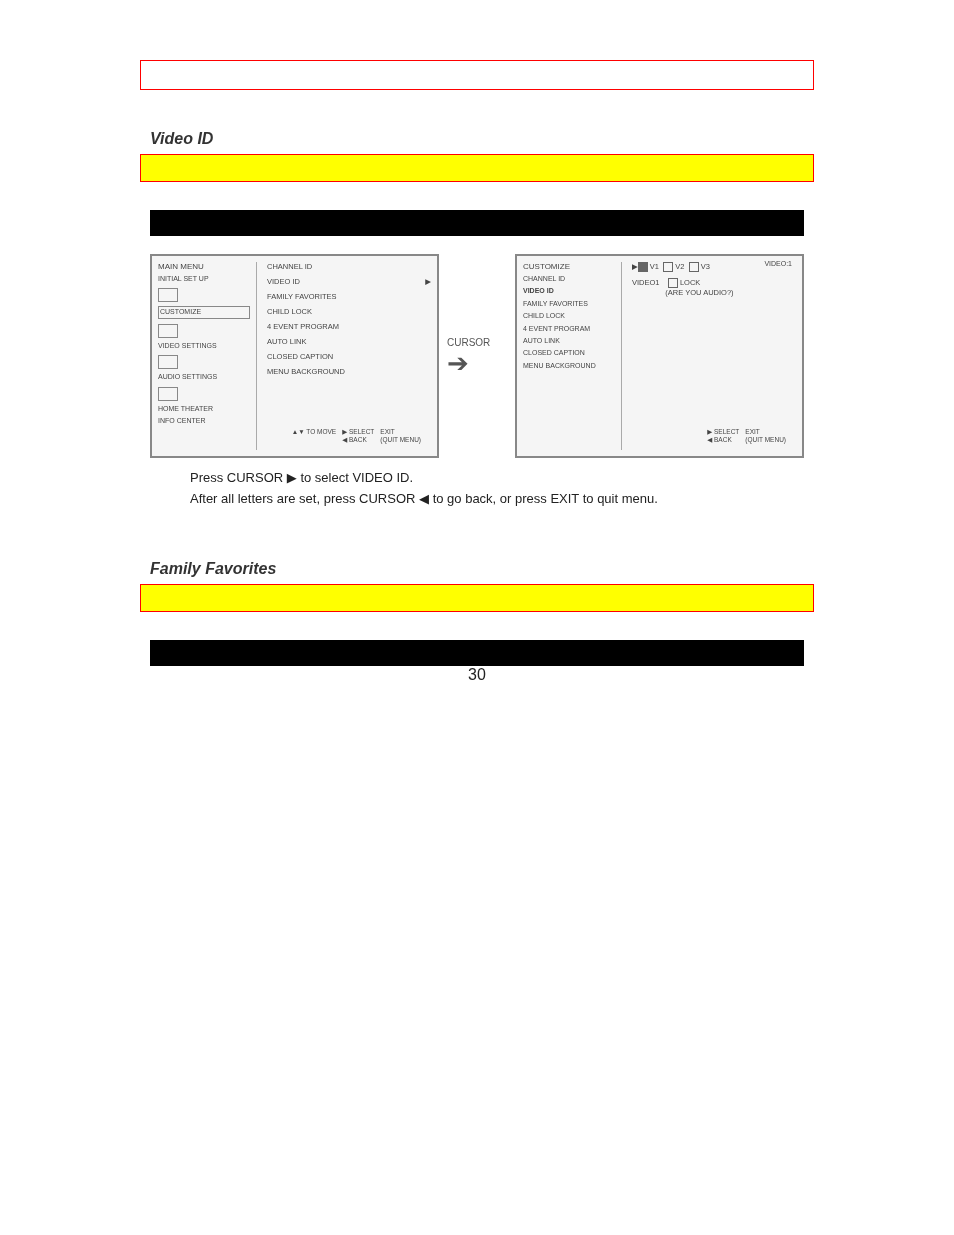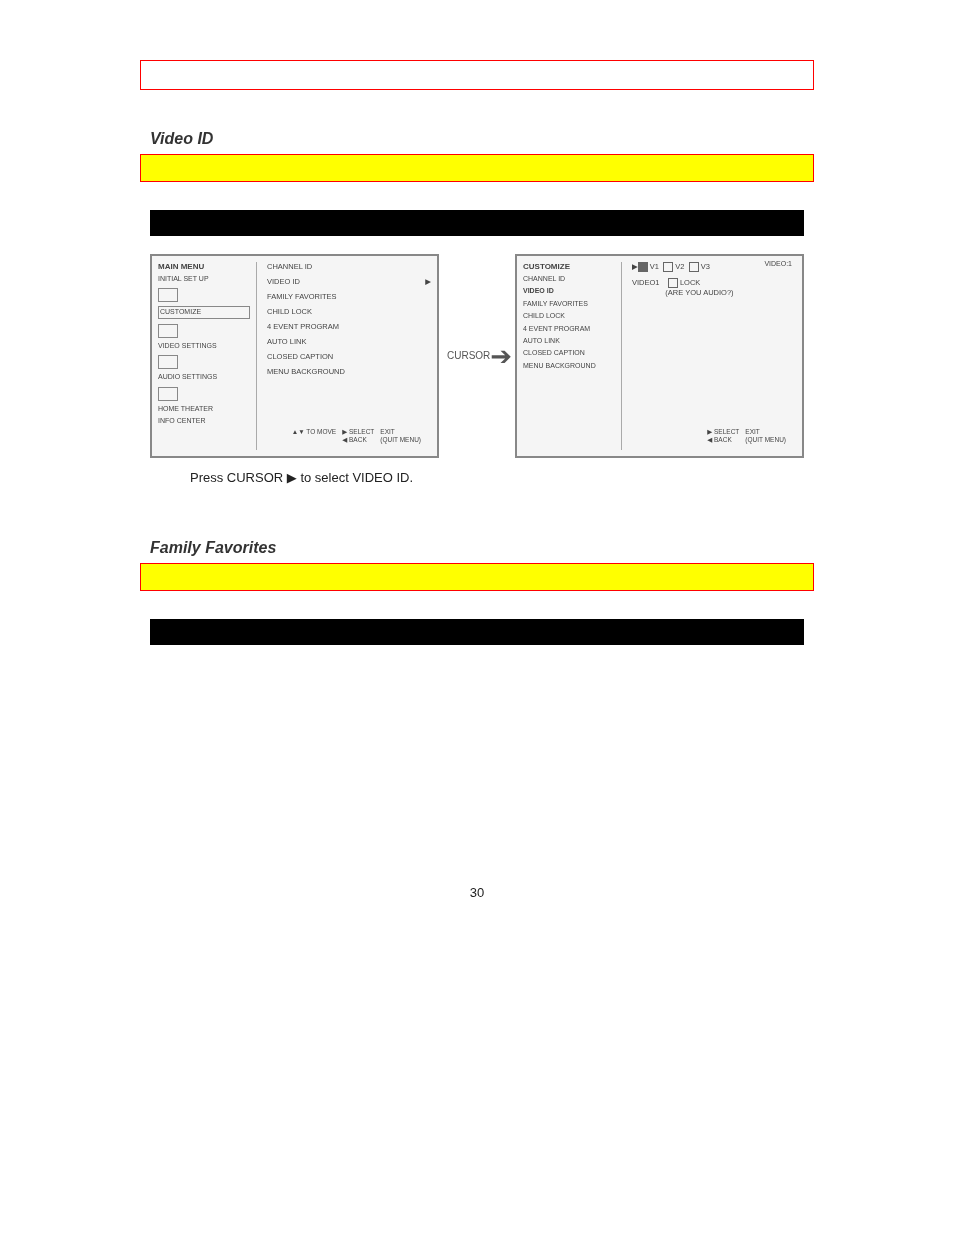--- a/index.html
+++ b/index.html
@@ -59,21 +59,21 @@
   }
   .panel .leftcol {
     border-right: 1px solid #aaa;
     padding-right: 6px;
     width: 92px;
     display: flex;
     flex-direction: column;
     gap: 4px;
   }
   .panel .leftcol .hdr {
-    font-weight: bold;
+    font-weight: normal;
     font-size: 8px;
   }
   .panel .leftcol .item {
     font-size: 7px;
     line-height: 1.2;
   }
   .panel .leftcol .iconbox {
     border: 1px solid #888;
     width: 18px;
     height: 12px;
@@ -100,41 +100,40 @@
     gap: 6px;
   }
   .panel2-top {
     position: absolute;
     top: 4px;
     right: 10px;
     font-size: 7px;
   }
   .cursor-mid {
     display: flex;
-    align-items: center;
+    flex-direction: column;
     font-size: 10px;
     color: #555;
     width: 60px;
   }
   .cursor-mid .lbl { margin-bottom: 2px; }
   .cursor-mid .arrowshape {
     font-size: 26px;
     line-height: 1;
   }
   .instructions {
     margin: 1px 100px 0 120px;
     font-size: 13px;
     line-height: 1.6;
     color: #222;
   }
   .instructions .tri { font-family: Arial; }
   .page-num {
     text-align: center;
-    margin-top: 240px;
-    font-size: 13px;
+    font-size: 16px;
     color: #222;
   }
   .checkbox {
     display:inline-block;
     width:8px;height:8px;border:1px solid #666;vertical-align:middle;
   }
 </style>
 </head>
 <body>
 
@@ -207,20 +206,21 @@
         <div class="footer">
           <span>▶ <span>SELECT</span><br>◀ <span>BACK</span></span>
           <span><span>EXIT</span><br><span>(QUIT MENU)</span></span>
         </div>
       </div>
     </div>
   </div>
 
   <div class="instructions">
     <div><span>Press CURSOR </span><span class="tri">▶</span><span> to select VIDEO ID.</span></div>
+    <div><span>After all letters are set, press CURSOR </span><span class="tri">◀</span><span> to go back, or press EXIT to quit menu.</span></div>
   </div>
 
   <div class="section-title" style="margin-top:50px">Family Favorites</div>
   <div class="yellowbar"></div>
   <div class="blackbar"></div>
 
   <div class="page-num">30</div>
 </div>
 
 </body></html>

